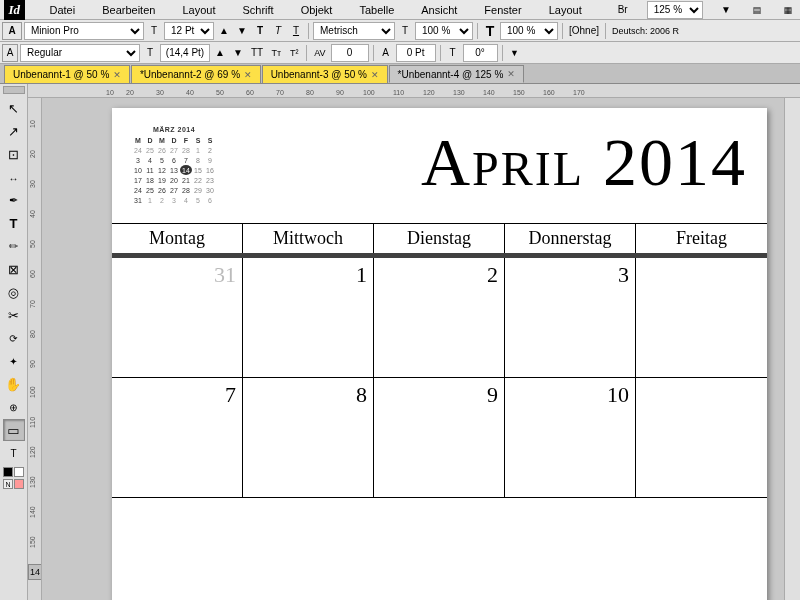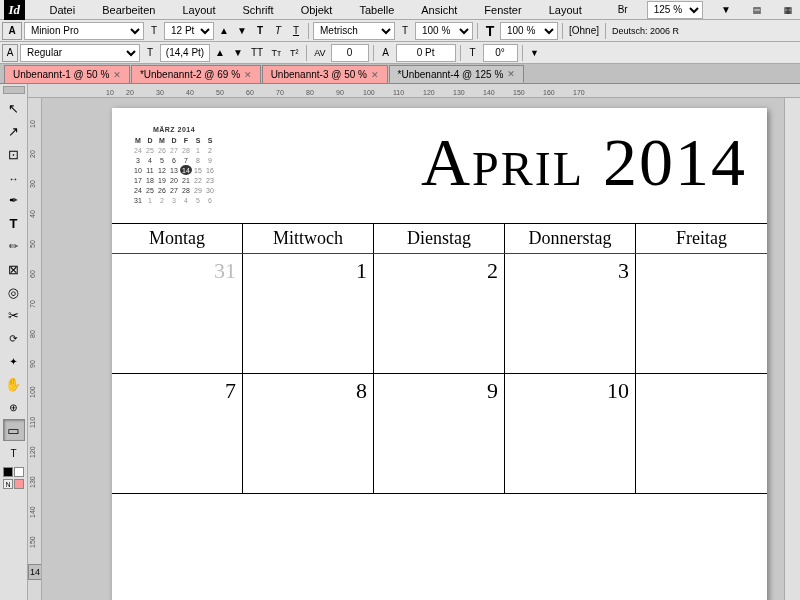--- a/index.html
+++ b/index.html
@@ -91,21 +91,21 @@
       background: #c0c0c0;
       border-bottom: 1px solid #888;
       height: 20px;
       display: flex;
       align-items: flex-end;
       padding: 0 4px;
     }
     .tab {
       padding: 2px 8px;
       font-size: 10px;
-      background: #fca5a5;
+      background: #fde047;
       border: 1px solid #888;
       border-bottom: none;
       margin-right: 1px;
       cursor: pointer;
       white-space: nowrap;
       height: 18px;
       display: flex;
       align-items: center;
     }
     .tab.active {
@@ -248,21 +248,21 @@
       position: absolute;
       left: 0;
       top: 115px;
       width: 100%;
       border-top: 1px solid #000;
     }
 
     .cal-header-row {
       display: grid;
       grid-template-columns: repeat(5, 1fr);
-      border-bottom: 1px solid #404040;
+      border-bottom: 5px solid #404040;
     }
     .cal-header-cell {
       text-align: center;
       padding: 4px 2px;
       font-family: 'Minion Pro', 'Minion', Georgia, serif;
       font-size: 18px;
       font-weight: normal;
       border-right: 1px solid #000;
       background: white;
     }
@@ -366,21 +366,21 @@
   <button class="toolbar-btn">▲</button>
   <button class="toolbar-btn">▼</button>
   <span class="toolbar-btn">TT</span>
   <span class="toolbar-btn" style="font-size:9px;">Tт</span>
   <span class="toolbar-btn" style="font-size:9px;">T²</span>
   <div class="toolbar-separator"></div>
   <button class="toolbar-btn" style="font-size:9px;">AV</button>
   <input class="toolbar-input" style="width: 38px;" value="0">
   <div class="toolbar-separator"></div>
   <button class="toolbar-btn">A</button>
-  <input class="toolbar-input" style="width: 60px;" value="0 Pt">
+  <input class="toolbar-input" style="width: 40px;" value="0 Pt">
   <div class="toolbar-separator"></div>
   <button class="toolbar-btn">T</button>
   <input class="toolbar-input" style="width: 35px;" value="0°">
   <div class="toolbar-separator"></div>
   <button class="toolbar-btn" style="font-size:9px;">▼</button>
 </div>
 
 <div id="tabbar">
   <div class="tab">
     <span>Unbenannt-1 @ 50 %</span>

